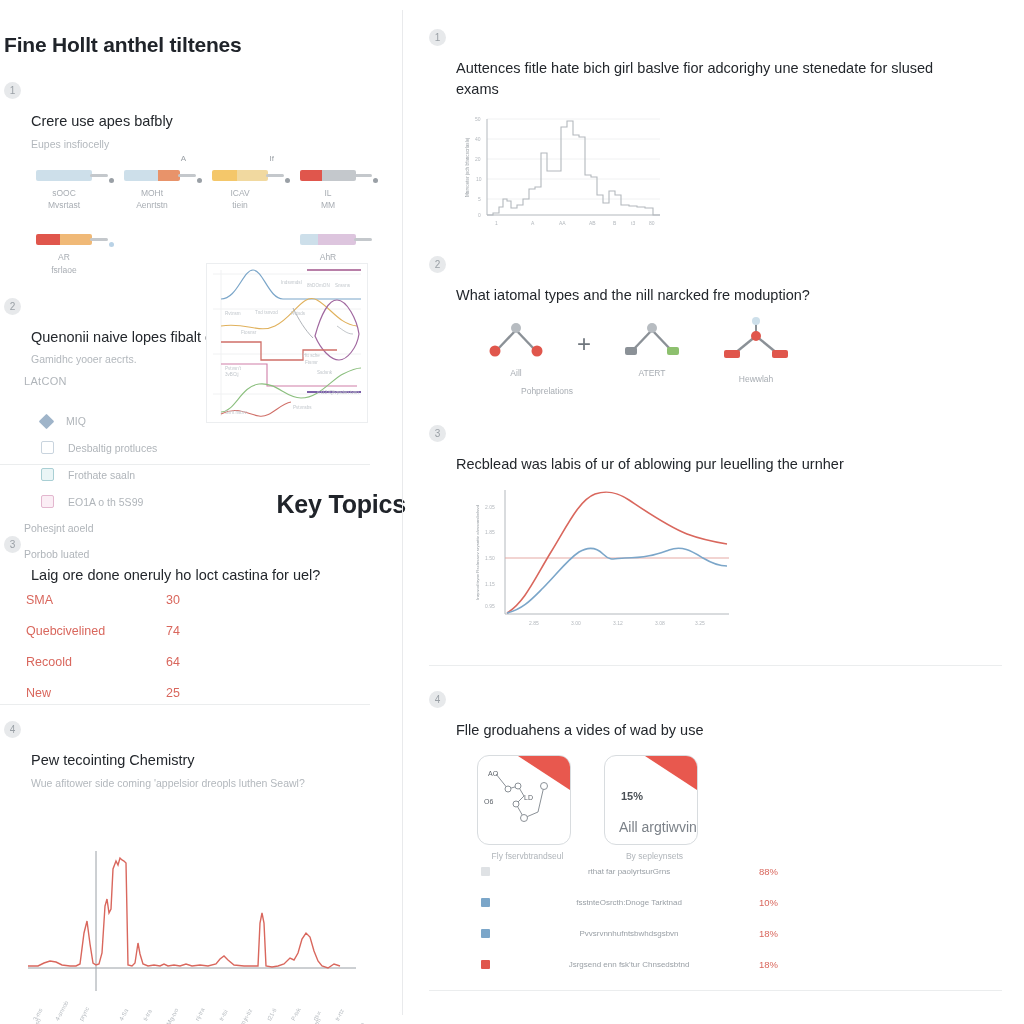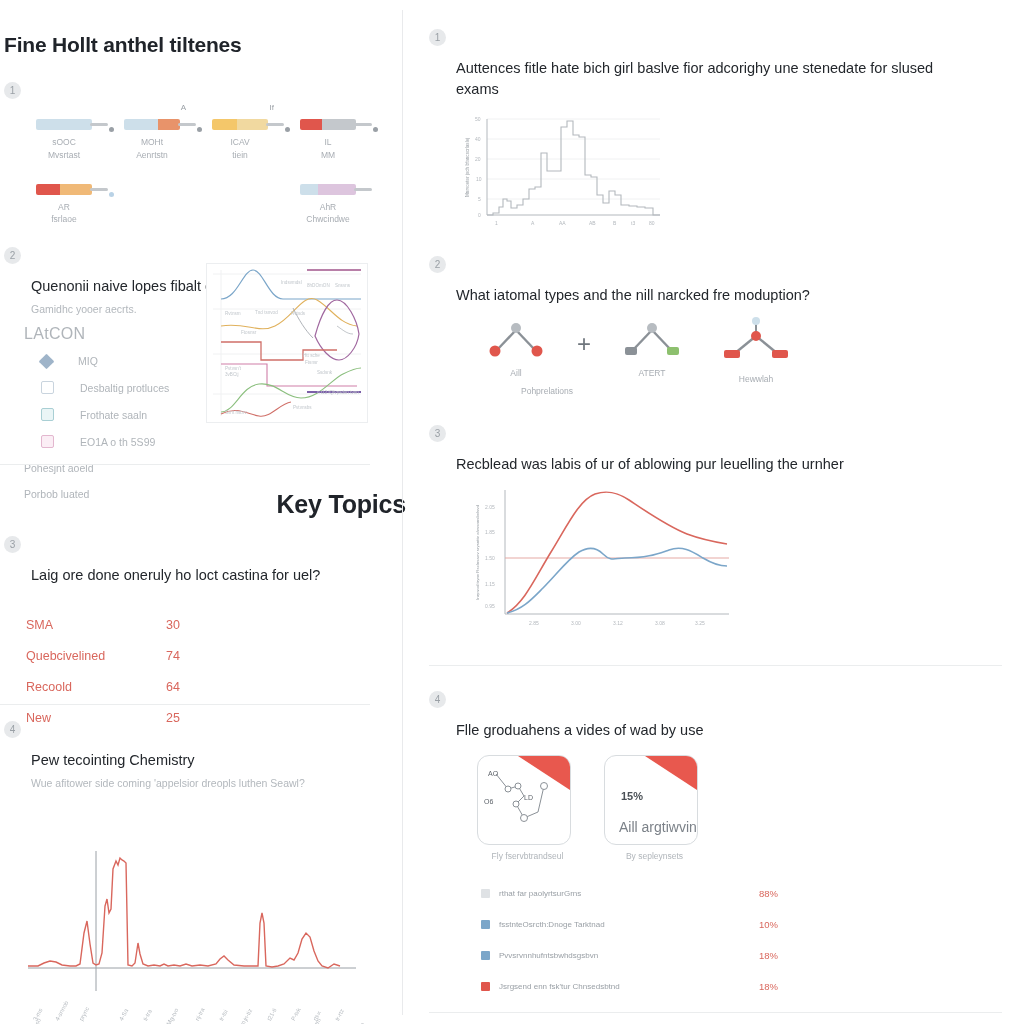--- a/index.html
+++ b/index.html
@@ -37,36 +37,36 @@
   .glyph .bar{height:11px;border-radius:2px;width:56px;margin:10px auto 0;position:relative;}
   .glyph .bar:after{
     content:"";position:absolute;right:-16px;top:4px;width:18px;height:3px;border-radius:2px;background:#c4c8cc;
   }
   .glyph .dot{position:absolute;right:-22px;top:8px;width:5px;height:5px;border-radius:50%;background:#9aa0a6;}
   .glyph .cap{font-size:8.5px;color:#a8adb3;margin-top:6px;line-height:1.5;}
   .glyph .supp{position:absolute;top:-6px;right:10px;font-size:8px;color:#9aa0a6;}
 
   
   .checklist{margin-top:10px;padding-left:20px;width:180px;}
-  .cl-head{font-size:16px;color:#b0b5ba;margin-bottom:12px;letter-spacing:.3px;}
-  .cl-row{display:flex;align-items:flex-end;gap:26px;margin-bottom:14px;padding-left:17px;}
+  .cl-head{font-size:11px;color:#b0b5ba;margin-bottom:28px;letter-spacing:.3px;}
+  .cl-row{display:flex;align-items:flex-end;gap:14px;margin-bottom:14px;padding-left:17px;}
   .cl-ic{width:11px;height:11px;flex:0 0 auto;}
   .ic-diamond{background:#9fb4c9;transform:rotate(45deg);border-radius:1px;}
   .ic-box{border:1px solid #c9d4de;background:#fff;border-radius:2px;}
   .ic-teal{border:1px solid #a9cfd4;background:#eaf5f6;border-radius:2px;}
   .ic-pink{border:1px solid #e3b7cf;background:#fbeef5;border-radius:2px;}
   .cl-lb{font-size:10.5px;color:#b0b5ba;}
   .cl-plain{font-size:10.5px;color:#b0b5ba;margin-bottom:14px;}
 
   .tangle{position:absolute;left:206px;top:263px;width:160px;height:158px;border:1px solid #eceef0;background:#fff;}
 
   .hr{height:1px;background:#ebedee;margin:0;}
 
   
-  .kt{margin-top:32px;padding-left:22px;}
+  .kt{margin-top:7px;padding-left:22px;}
   .kt-row{display:flex;margin-bottom:17px;}
   .kt-k{width:140px;font-size:12.5px;color:#d9675d;}
   .kt-v{font-size:12.5px;color:#d9675d;}
 
   
   .spec-wrap{position:relative;margin-top:14px;height:235px;}
   .spec-ticks{position:absolute;left:18px;top:214px;width:370px;height:100px;}
   .tk{position:absolute;font-size:6px;color:#b7bcc1;transform:rotate(-62deg);transform-origin:left top;white-space:nowrap;}
 
   
@@ -86,38 +86,42 @@
   .curve{margin-top:8px;margin-left:42px;}
 
   .cards{display:flex;gap:26px;margin-top:14px;padding-left:48px;}
   .card{width:101px;}
   .cbox{width:92px;height:88px;border:1px solid #d8dcdf;border-radius:12px;position:relative;overflow:hidden;background:#fff;}
   .ctri{position:absolute;right:0;top:0;width:0;height:0;border-top:34px solid #e8584e;border-left:52px solid transparent;}
   .cpct{position:absolute;left:16px;top:34px;font-size:11px;color:#4a5056;font-weight:600;}
   .cnote{position:absolute;left:14px;bottom:9px;font-size:14px;color:#7b8188;font-weight:400;margin-top:45px;}
   .ccap{font-size:8.5px;color:#b0b5ba;text-align:center;margin-top:6px;}
 
-  .legend{margin-top:27px;padding-left:52px;}
+  .legend{margin-top:5px;padding-left:52px;text-align:center;}
   .lrow{display:flex;align-items:center;margin-bottom:20px;}
   .lsq{width:9px;height:9px;margin-right:9px;flex:0 0 auto;border-radius:1px;}
   .llb{font-size:8px;color:#9aa0a6;width:260px;}
   .lvl{font-size:9.5px;color:#d9675d;}
 </style>
 </head>
 <body>
 
 <div class="page">
 
   <div class="col-left">
 
     <div class="title">Fine Hollt anthel tiltenes</div>
 
     <div class="pad-l" style="margin-top:22px;">
       <div class="qrow">
         <div class="badge">1</div>
+        <div>
+          <div class="qtext">Crere use apes bafbly</div>
+          <div class="sub">Eupes insfiocelly</div>
+        </div>
       </div>
       <div class="glyph-grid">
         <div class="glyph">
           <div class="supp"></div>
           <div class="bar" style="background:#cddfea">
               <span class="dot"></span>
             </div>
           <div class="cap">
             <span>sOOC</span><br>
             <span>Mvsrtast</span>

